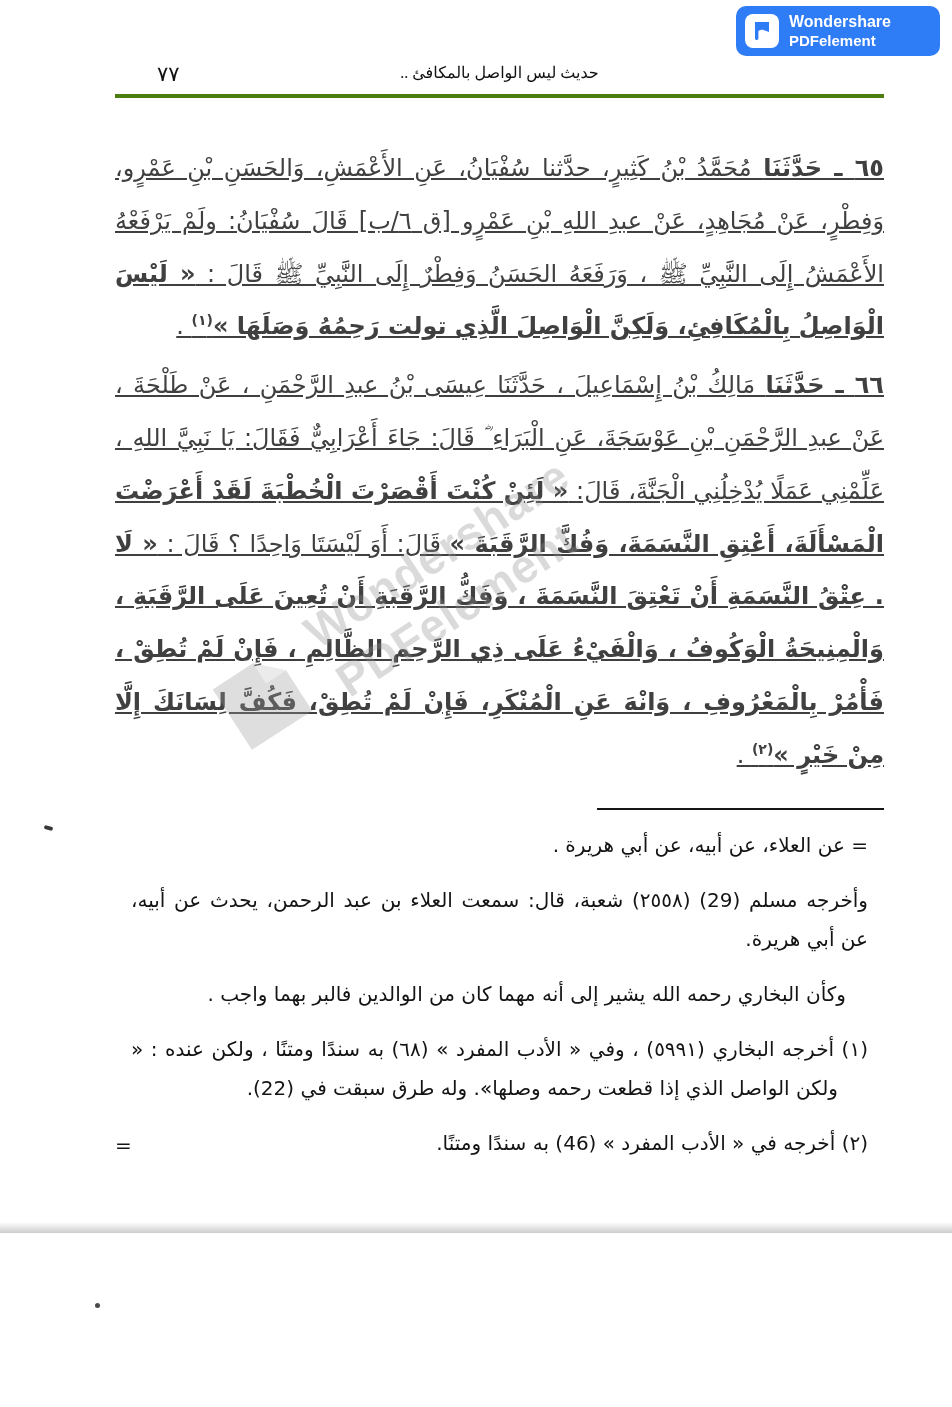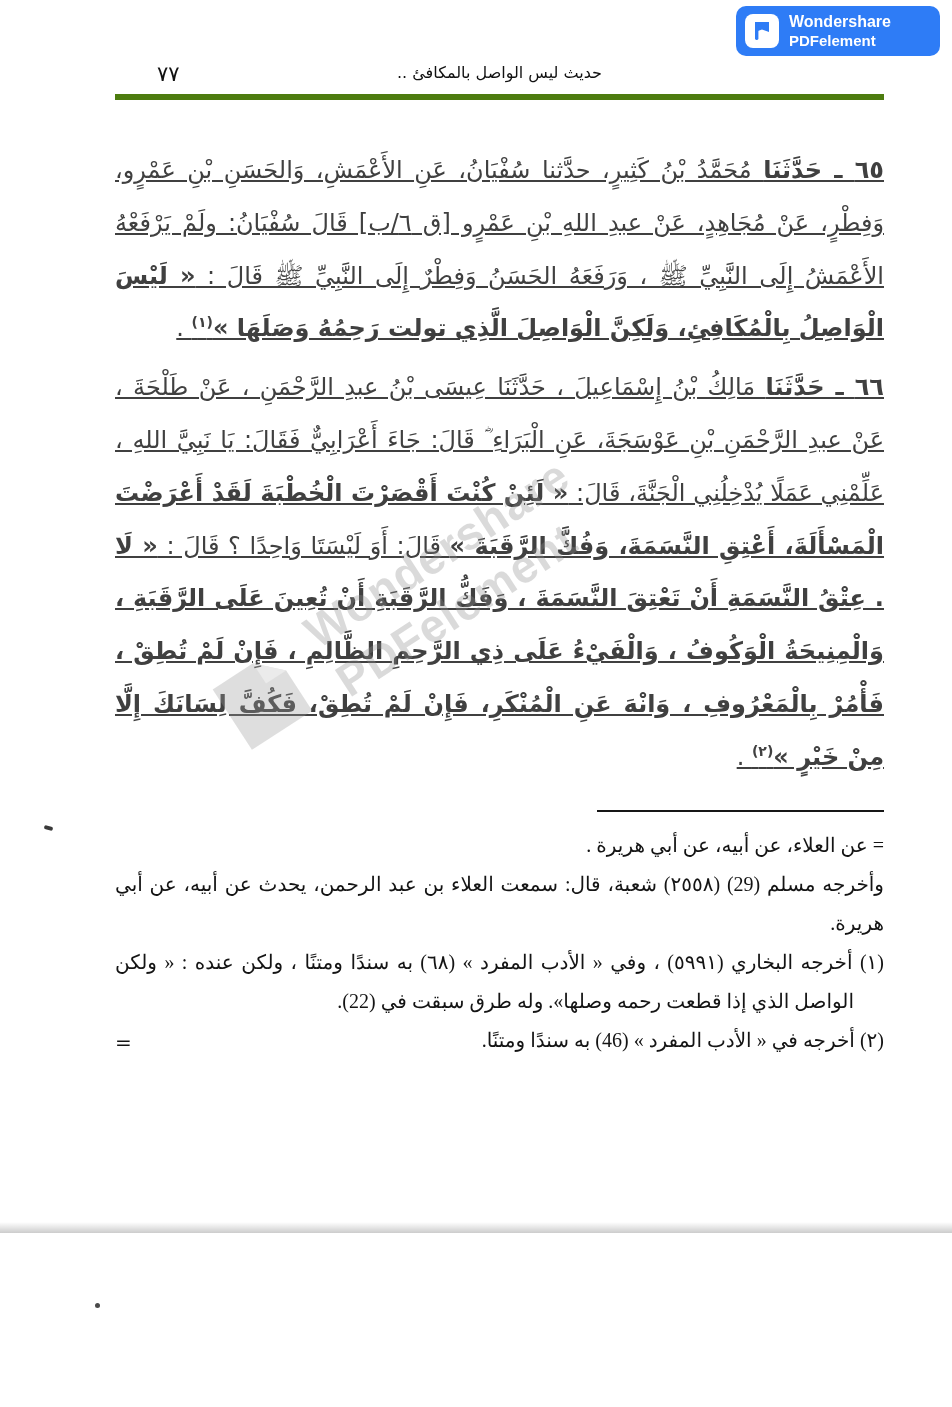--- a/index.html
+++ b/index.html
@@ -26,21 +26,21 @@
   .badge-text {
     display: flex; flex-direction: column; color: #fff;
     font-family: "Liberation Sans", "DejaVu Sans", sans-serif; line-height: 1.25;
   }
   .bt1 { font-weight: bold; font-size: 16px; }
   .bt2 { font-weight: 600; font-size: 15px; }
 
   
   .content { position: absolute; left: 115px; right: 68px; top: 58px; }
 
-  .header { position: relative; height: 36px; border-bottom: 6px solid #4d7c0f; }
+  .header { position: relative; height: 36px; border-bottom: 4px solid #4d7c0f; font-family: Liberation Serif, serif; }
   .page-number { position: absolute; left: 42px; top: 4px; font-size: 21px; color: #111; }
   .running-title {
     position: absolute; left: 0; right: 0; top: 5px; text-align: center;
     font-size: 16px; color: #111; direction: rtl;
   }
 
   .body-text {
     margin-top: 44px; direction: rtl; text-align: justify;
     font-size: 24px; line-height: 2.2; color: #404040; text-decoration: underline;
   }
@@ -50,21 +50,21 @@
 
   .footnote-sep {
     margin: 26px 0 14px auto; width: 287px; height: 0;
     border-top: 2px solid #161616; margin-left: auto; margin-right: 0;
   }
 
   .footnotes {
     direction: rtl; text-align: justify;
     font-size: 20px; line-height: 1.95; color: #141414;
   }
-  .fn { margin: 0; font-family: Liberation Serif, serif; }
+  .fn { margin: 16px; }
   .indent1 { text-indent: 22px; }
   .hang { padding-right: 30px; text-indent: -30px; }
   .fn-row { position: relative; }
   .cont-marker { position: absolute; left: 0; top: 2px; direction: ltr; }
 
   
   .watermark {
     position: absolute; left: 185px; top: 555px;
     transform: rotate(-33deg);
     display: flex; align-items: center; gap: 22px;
@@ -114,20 +114,21 @@
       <p class="hadith"><span class="opening">٦٥ ـ حَدَّثَنَا</span><span> مُحَمَّدُ بْنُ كَثِيرٍ، حدَّثنا سُفْيَانُ، عَنِ الأَعْمَشِ، وَالحَسَنِ بْنِ عَمْرٍو، وَفِطْرٍ، عَنْ مُجَاهِدٍ، عَنْ عبدِ اللهِ بْنِ عَمْرٍو [ق ٦/ب] قَالَ سُفْيَانُ: ولَمْ يَرْفَعْهُ الأَعْمَشُ إِلَى النَّبِيِّ ﷺ ، وَرَفَعَهُ الحَسَنُ وَفِطْرٌ إِلَى النَّبِيِّ ﷺ قَالَ : </span><span class="matn">« لَيْسَ الْوَاصِلُ بِالْمُكَافِئِ، وَلَكِنَّ الْوَاصِلَ الَّذِي تولت رَحِمُهُ وَصَلَهَا »</span><sup class="fnref">(١)</sup><span> .</span></p>
 
       <p class="hadith"><span class="opening">٦٦ ـ حَدَّثَنَا</span><span> مَالِكُ بْنُ إِسْمَاعِيلَ ، حَدَّثَنَا عِيسَى بْنُ عبدِ الرَّحْمَنِ ، عَنْ طَلْحَةَ ، عَنْ عبدِ الرَّحْمَنِ بْنِ عَوْسَجَةَ، عَنِ الْبَرَاءِ ؓ قَالَ: جَاءَ أَعْرَابِيٌّ فَقَالَ: يَا نَبِيَّ اللهِ ، عَلِّمْنِي عَمَلًا يُدْخِلُنِي الْجَنَّةَ، قَالَ: </span><span class="matn">« لَئِنْ كُنْتَ أَقْصَرْتَ الْخُطْبَةَ لَقَدْ أَعْرَضْتَ الْمَسْأَلَةَ، أَعْتِقِ النَّسَمَةَ، وَفُكَّ الرَّقَبَةَ »</span><span> قَالَ: أَوَ لَيْسَتَا وَاحِدًا ؟ قَالَ : </span><span class="matn">« لَا . عِتْقُ النَّسَمَةِ أَنْ تَعْتِقَ النَّسَمَةَ ، وَفَكُّ الرَّقَبَةِ أَنْ تُعِينَ عَلَى الرَّقَبَةِ ، وَالْمِنِيحَةُ الْوَكُوفُ ، وَالْفَيْءُ عَلَى ذِي الرَّحِمِ الظَّالِمِ ، فَإِنْ لَمْ تُطِقْ ، فَأْمُرْ بِالْمَعْرُوفِ ، وَانْهَ عَنِ الْمُنْكَرِ، فَإِنْ لَمْ تُطِقْ، فَكُفَّ لِسَانَكَ إِلَّا مِنْ خَيْرٍ »</span><sup class="fnref">(٢)</sup><span> .</span></p>
     </div>
 
     <div class="footnote-sep"></div>
 
     <div class="footnotes">
       <p class="fn" style="text-align:right">= عن العلاء، عن أبيه، عن أبي هريرة .</p>
       <p class="fn">وأخرجه مسلم (29) (٢٥٥٨) شعبة، قال: سمعت العلاء بن عبد الرحمن، يحدث عن أبيه، عن أبي هريرة.</p>
+      <p class="fn indent1">وكأن البخاري رحمه الله يشير إلى أنه مهما كان من الوالدين فالبر بهما واجب .</p>
       <p class="fn hang">(١) أخرجه البخاري (٥٩٩١) ، وفي « الأدب المفرد » (٦٨) به سندًا ومتنًا ، ولكن عنده : « ولكن الواصل الذي إذا قطعت رحمه وصلها». وله طرق سبقت في (22).</p>
       <div class="fn-row">
         <p class="fn">(٢) أخرجه في « الأدب المفرد » (46) به سندًا ومتنًا.</p>
         <span class="cont-marker">=</span>
       </div>
     </div>
 
   </div>
 
   <div class="watermark">

